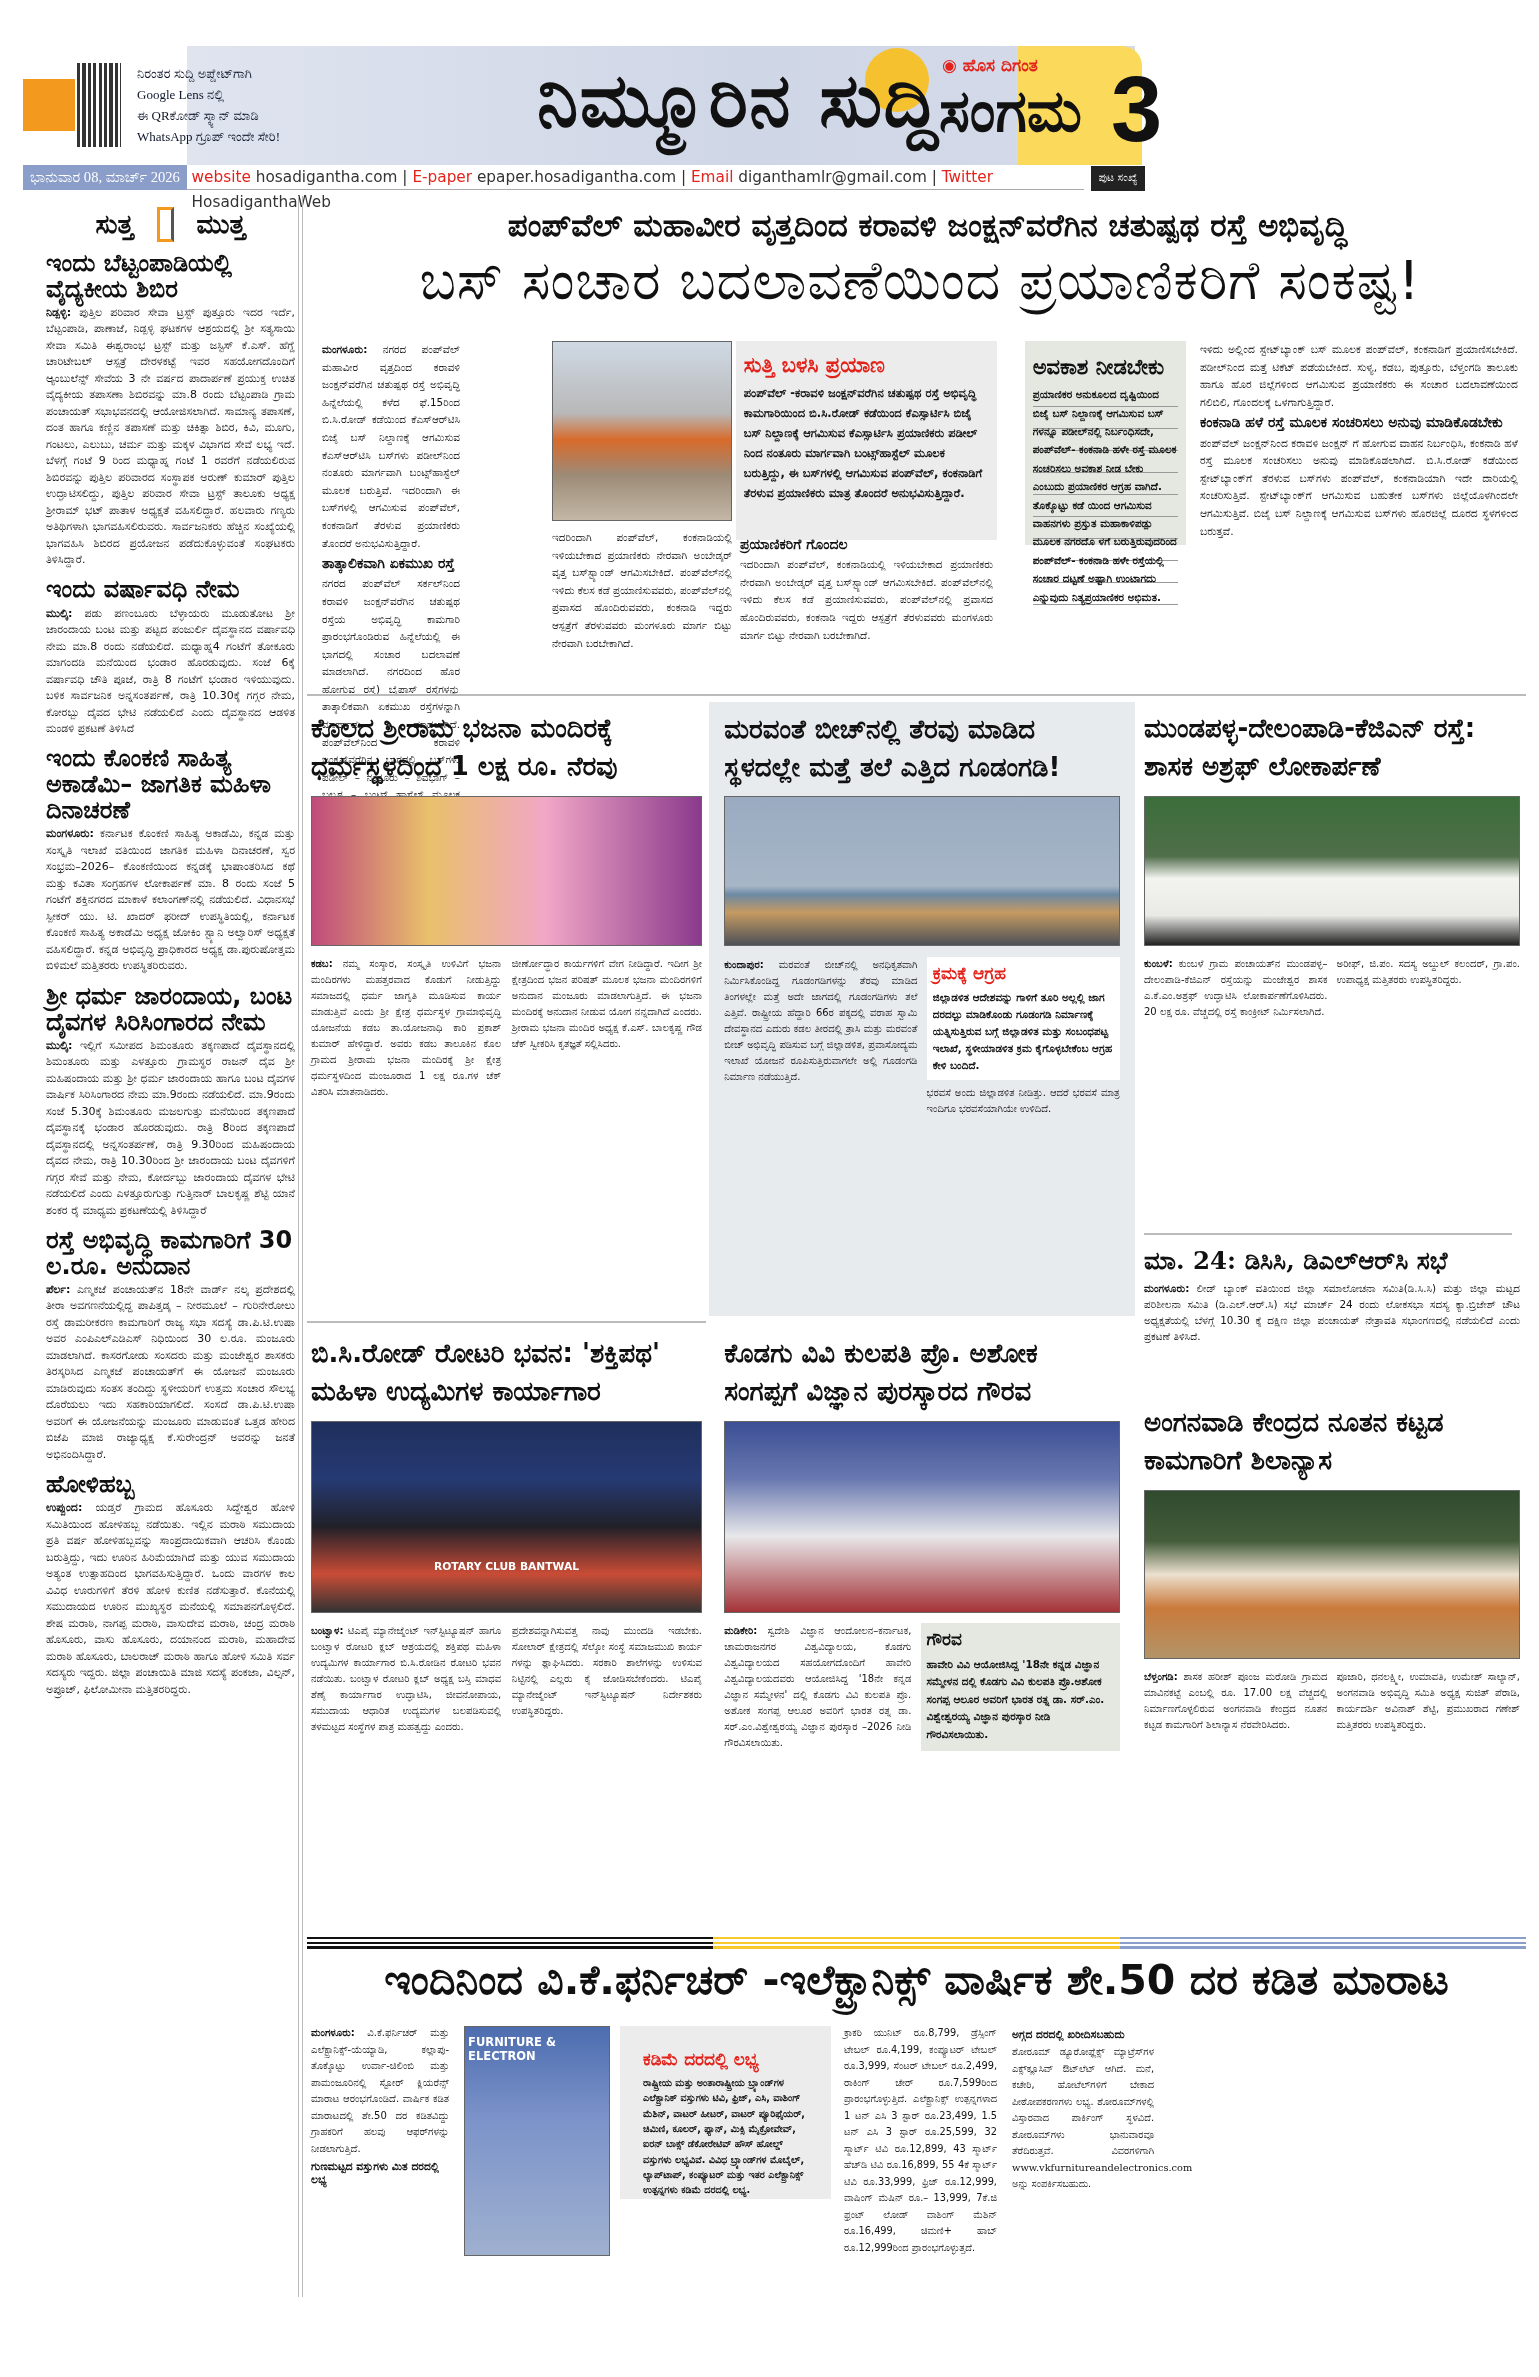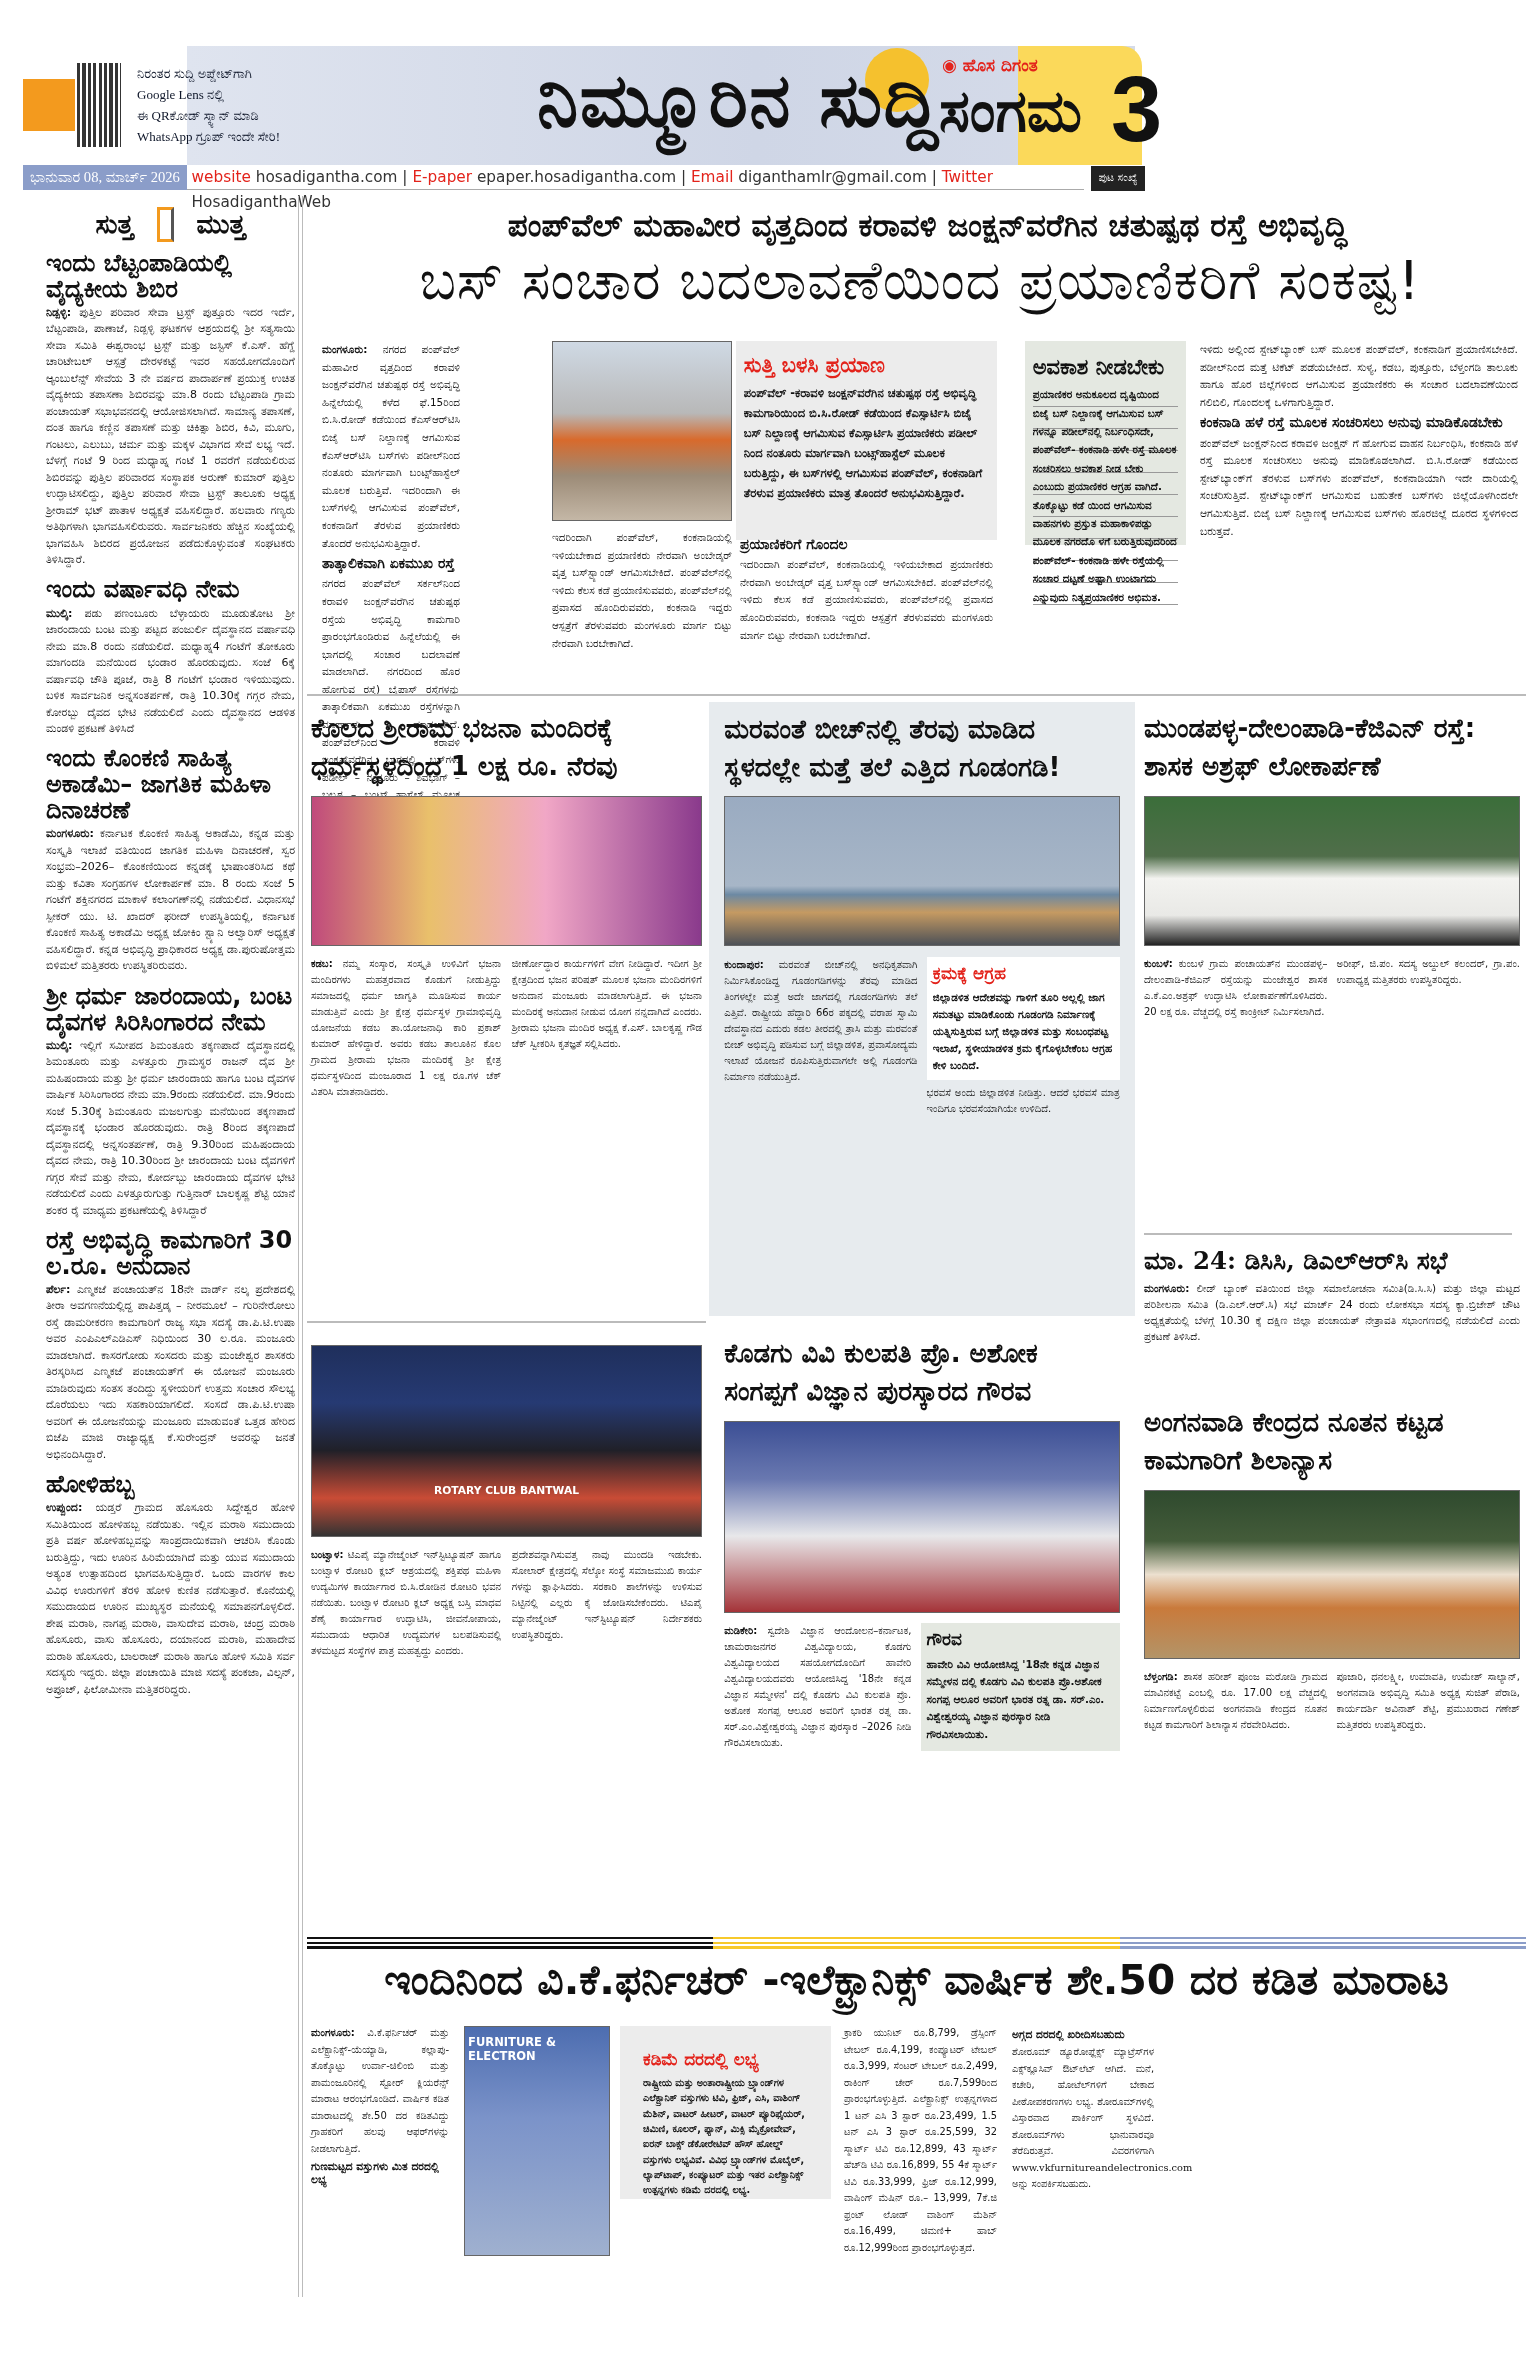--- a/index.html
+++ b/index.html
@@ -148,21 +148,21 @@
   </div>
 </div>
 <div class="abs" style="left:709px;top:702px;width:426px;height:614px;background:#e7ebee;padding:7.7px 15.3px">
   <div class="hdl">ಮರವಂತೆ ಬೀಚ್‌ನಲ್ಲಿ ತೆರವು ಮಾಡಿದ ಸ್ಥಳದಲ್ಲೇ ಮತ್ತೆ ತಲೆ ಎತ್ತಿದ ಗೂಡಂಗಡಿ!</div>
   <div class="photo" style="height:150px;margin:10.7px 0;background:linear-gradient(180deg,#9aabc1 0,#a7b6c7 60%,#6c89a3 66%,#c59a62 78%,#4d5157 100%)"></div>
   <div style="display:flex;gap:9.2px">
     <p class="p" style="flex:1;font-size:10px;line-height:16px"><b>ಕುಂದಾಪುರ:</b> <span>ಮರವಂತೆ ಬೀಚ್‌ನಲ್ಲಿ ಅನಧಿಕೃತವಾಗಿ ನಿರ್ಮಿಸಿಕೊಂಡಿದ್ದ ಗೂಡಂಗಡಿಗಳನ್ನು ತೆರವು ಮಾಡಿದ ತಿಂಗಳಲ್ಲೇ ಮತ್ತೆ ಅದೇ ಜಾಗದಲ್ಲಿ ಗೂಡಂಗಡಿಗಳು ತಲೆ ಎತ್ತಿವೆ. ರಾಷ್ಟ್ರೀಯ ಹೆದ್ದಾರಿ 66ರ ಪಕ್ಕದಲ್ಲಿ ವರಾಹ ಸ್ವಾಮಿ ದೇವಸ್ಥಾನದ ಎದುರು ಕಡಲ ತೀರದಲ್ಲಿ ತ್ರಾಸಿ ಮತ್ತು ಮರವಂತೆ ಬೀಚ್ ಅಭಿವೃದ್ಧಿ ಪಡಿಸುವ ಬಗ್ಗೆ ಜಿಲ್ಲಾಡಳಿತ, ಪ್ರವಾಸೋದ್ಯಮ ಇಲಾಖೆ ಯೋಜನೆ ರೂಪಿಸುತ್ತಿರುವಾಗಲೇ ಅಲ್ಲಿ ಗೂಡಂಗಡಿ ನಿರ್ಮಾಣ ನಡೆಯುತ್ತಿದೆ.</span></p>
     <div style="flex:1">
       <div style="background:#fff;padding:6.1px">
         <div class="bhead-red" style="font-size:17px">ಕ್ರಮಕ್ಕೆ ಆಗ್ರಹ</div>
-        <div class="boxtxt" style="font-size:10.4px;line-height:17px">ಜಿಲ್ಲಾಡಳಿತ ಆದೇಶವನ್ನು ಗಾಳಿಗೆ ತೂರಿ ಅಲ್ಲಲ್ಲಿ ಜಾಗ ಸಮತಟ್ಟು ಮಾಡಿಕೊಂಡು ಗೂಡಂಗಡಿ ನಿರ್ಮಾಣಕ್ಕೆ ಯತ್ನಿಸುತ್ತಿರುವ ಬಗ್ಗೆ ಜಿಲ್ಲಾಡಳಿತ ಮತ್ತು ಸಂಬಂಧಪಟ್ಟ ಇಲಾಖೆ, ಸ್ಥಳೀಯಾಡಳಿತ ಕ್ರಮ ಕೈಗೊಳ್ಳಬೇಕೆಂಬ ಆಗ್ರಹ ಕೇಳಿ ಬಂದಿದೆ.</div>
+        <div class="boxtxt" style="font-size:10.4px;line-height:17px">ಜಿಲ್ಲಾಡಳಿತ ಆದೇಶವನ್ನು ಗಾಳಿಗೆ ತೂರಿ ಅಲ್ಲಲ್ಲಿ ಜಾಗ ದರದಲ್ಟು ಮಾಡಿಕೊಂಡು ಗೂಡಂಗಡಿ ನಿರ್ಮಾಣಕ್ಕೆ ಯತ್ನಿಸುತ್ತಿರುವ ಬಗ್ಗೆ ಜಿಲ್ಲಾಡಳಿತ ಮತ್ತು ಸಂಬಂಧಪಟ್ಟ ಇಲಾಖೆ, ಸ್ಥಳೀಯಾಡಳಿತ ಕ್ರಮ ಕೈಗೊಳ್ಳಬೇಕೆಂಬ ಆಗ್ರಹ ಕೇಳಿ ಬಂದಿದೆ.</div>
       </div>
       <p class="p" style="font-size:10px;line-height:16px;margin-top:4.6px">ಭರವಸೆ ಅಂದು ಜಿಲ್ಲಾಡಳಿತ ನೀಡಿತ್ತು. ಆದರೆ ಭರವಸೆ ಮಾತ್ರ ಇಂದಿಗೂ ಭರವಸೆಯಾಗಿಯೇ ಉಳಿದಿದೆ.</p>
     </div>
   </div>
 </div>
 <div class="abs" style="left:1144px;top:709px;width:376px">
   <div class="hdl">ಮುಂಡಪಳ್ಳ-ದೇಲಂಪಾಡಿ-ಕೆಜಿಎನ್ ರಸ್ತೆ: ಶಾಸಕ ಅಶ್ರಫ್ ಲೋಕಾರ್ಪಣೆ</div>
   <div class="photo" style="height:150px;margin:10.7px 0;background:linear-gradient(180deg,#3b6e3a 0,#506e4a 40%,#f3f3f0 55%,#e9e9e6 80%,#222 100%)"></div>
   <div style="display:flex;gap:9.2px">
     <p class="p" style="flex:1;font-size:10px;line-height:16px"><b>ಕುಂಬಳೆ:</b> <span>ಕುಂಬಳೆ ಗ್ರಾಮ ಪಂಚಾಯತ್‌ನ ಮುಂಡಪಳ್ಳ–ದೇಲಂಪಾಡಿ-ಕೆಜಿಎನ್ ರಸ್ತೆಯನ್ನು ಮಂಜೇಶ್ವರ ಶಾಸಕ ಎ.ಕೆ.ಎಂ.ಅಶ್ರಫ್ ಉದ್ಘಾಟಿಸಿ ಲೋಕಾರ್ಪಣೆಗೊಳಿಸಿದರು. 20 ಲಕ್ಷ ರೂ. ವೆಚ್ಚದಲ್ಲಿ ರಸ್ತೆ ಕಾಂಕ್ರೀಟ್ ನಿರ್ಮಿಸಲಾಗಿದೆ.</span></p>
@@ -171,20 +171,21 @@
 </div>
 <div class="abs hsep" style="left:1144px;top:1233px;width:368px"></div>
 <div class="abs" style="left:1144px;top:1242px;width:376px">
   <div class="hdl" style="font-size:24.5px;font-family:'DejaVu Serif',serif">ಮಾ. 24: ಡಿಸಿಸಿ, ಡಿಎಲ್‌ಆರ್‌ಸಿ ಸಭೆ</div>
   <p class="p" style="font-size:10.4px;line-height:16px"><b>ಮಂಗಳೂರು:</b> <span>ಲೀಡ್ ಬ್ಯಾಂಕ್ ವತಿಯಿಂದ ಜಿಲ್ಲಾ ಸಮಾಲೋಚನಾ ಸಮಿತಿ(ಡಿ.ಸಿ.ಸಿ) ಮತ್ತು ಜಿಲ್ಲಾ ಮಟ್ಟದ ಪರಿಶೀಲನಾ ಸಮಿತಿ (ಡಿ.ಎಲ್.ಆರ್.ಸಿ) ಸಭೆ ಮಾರ್ಚ್ 24 ರಂದು ಲೋಕಸಭಾ ಸದಸ್ಯ ಕ್ಯಾ.ಬ್ರಿಜೇಶ್ ಚೌಟ ಅಧ್ಯಕ್ಷತೆಯಲ್ಲಿ ಬೆಳಗ್ಗೆ 10.30 ಕ್ಕೆ ದಕ್ಷಿಣ ಜಿಲ್ಲಾ ಪಂಚಾಯತ್ ನೇತ್ರಾವತಿ ಸಭಾಂಗಣದಲ್ಲಿ ನಡೆಯಲಿದೆ ಎಂದು ಪ್ರಕಟಣೆ ತಿಳಿಸಿದೆ.</span></p>
 </div>
 
 <div class="abs hsep" style="left:307px;top:1321px;width:399px"></div>
 
 <div class="abs" style="left:311px;top:1334px;width:391px">
+  <div class="hdl">ಬಿ.ಸಿ.ರೋಡ್ ರೋಟರಿ ಭವನ: 'ಶಕ್ತಿಪಥ' ಮಹಿಳಾ ಉದ್ಯಮಿಗಳ ಕಾರ್ಯಾಗಾರ</div>
   <div class="photo" style="height:192px;margin:10.7px 0;background:linear-gradient(180deg,#1f2f5c 0,#263a73 30%,#202028 55%,#c94c36 80%,#333 100%);color:#fff;font-size:10.7px;font-weight:bold;text-align:center;padding-top:138px"><span>ROTARY CLUB BANTWAL</span></div>
   <div style="display:flex;gap:10.7px">
     <p class="p" style="flex:1;font-size:10px;line-height:16px"><b>ಬಂಟ್ವಾಳ:</b> <span>ಟಿಎಪೈ ಮ್ಯಾನೇಜ್ಮೆಂಟ್ ಇನ್‌ಸ್ಟಿಟ್ಯೂಷನ್ ಹಾಗೂ ಬಂಟ್ವಾಳ ರೋಟರಿ ಕ್ಲಬ್ ಆಶ್ರಯದಲ್ಲಿ ಶಕ್ತಿಪಥ ಮಹಿಳಾ ಉದ್ಯಮಿಗಳ ಕಾರ್ಯಾಗಾರ ಬಿ.ಸಿ.ರೋಡಿನ ರೋಟರಿ ಭವನ ನಡೆಯಿತು. ಬಂಟ್ವಾಳ ರೋಟರಿ ಕ್ಲಬ್ ಅಧ್ಯಕ್ಷ ಬಸ್ತಿ ಮಾಧವ ಶೆಣೈ ಕಾರ್ಯಾಗಾರ ಉದ್ಘಾಟಿಸಿ, ಜೀವನೋಪಾಯ, ಸಮುದಾಯ ಆಧಾರಿತ ಉದ್ಯಮಗಳ ಬಲಪಡಿಸುವಲ್ಲಿ ತಳಮಟ್ಟದ ಸಂಸ್ಥೆಗಳ ಪಾತ್ರ ಮಹತ್ವದ್ದು ಎಂದರು.</span></p>
     <p class="p" style="flex:1;font-size:10px;line-height:16px">ಪ್ರದೇಶವನ್ನಾಗಿಸುವತ್ತ ನಾವು ಮುಂದಡಿ ಇಡಬೇಕು. ಸೋಲಾರ್ ಕ್ಷೇತ್ರದಲ್ಲಿ ಸೆಲ್ಕೋ ಸಂಸ್ಥೆ ಸಮಾಜಮುಖಿ ಕಾರ್ಯ ಗಳನ್ನು ಶ್ಲಾಘಿಸಿದರು. ಸರಕಾರಿ ಶಾಲೆಗಳನ್ನು ಉಳಿಸುವ ನಿಟ್ಟಿನಲ್ಲಿ ಎಲ್ಲರು ಕೈ ಜೋಡಿಸಬೇಕೆಂದರು. ಟಿಎಪೈ ಮ್ಯಾನೇಜ್ಮೆಂಟ್ ಇನ್‌ಸ್ಟಿಟ್ಯೂಷನ್ ನಿರ್ದೇಶಕರು ಉಪಸ್ಥಿತರಿದ್ದರು.</p>
   </div>
 </div>
 <div class="abs" style="left:709px;top:1334px;width:426px">
   <div class="hdl" style="padding:0 15.3px">ಕೊಡಗು ವಿವಿ ಕುಲಪತಿ ಪ್ರೊ. ಅಶೋಕ ಸಂಗಪ್ಪಗೆ ವಿಜ್ಞಾನ ಪುರಸ್ಕಾರದ ಗೌರವ</div>
   <div class="photo" style="height:192px;margin:10.7px 15.3px;background:linear-gradient(180deg,#3c4f95 0,#6978b0 30%,#e8e8ea 60%,#a43338 100%)"></div>
   <div style="display:flex;gap:9.2px;padding:0 15.3px">

